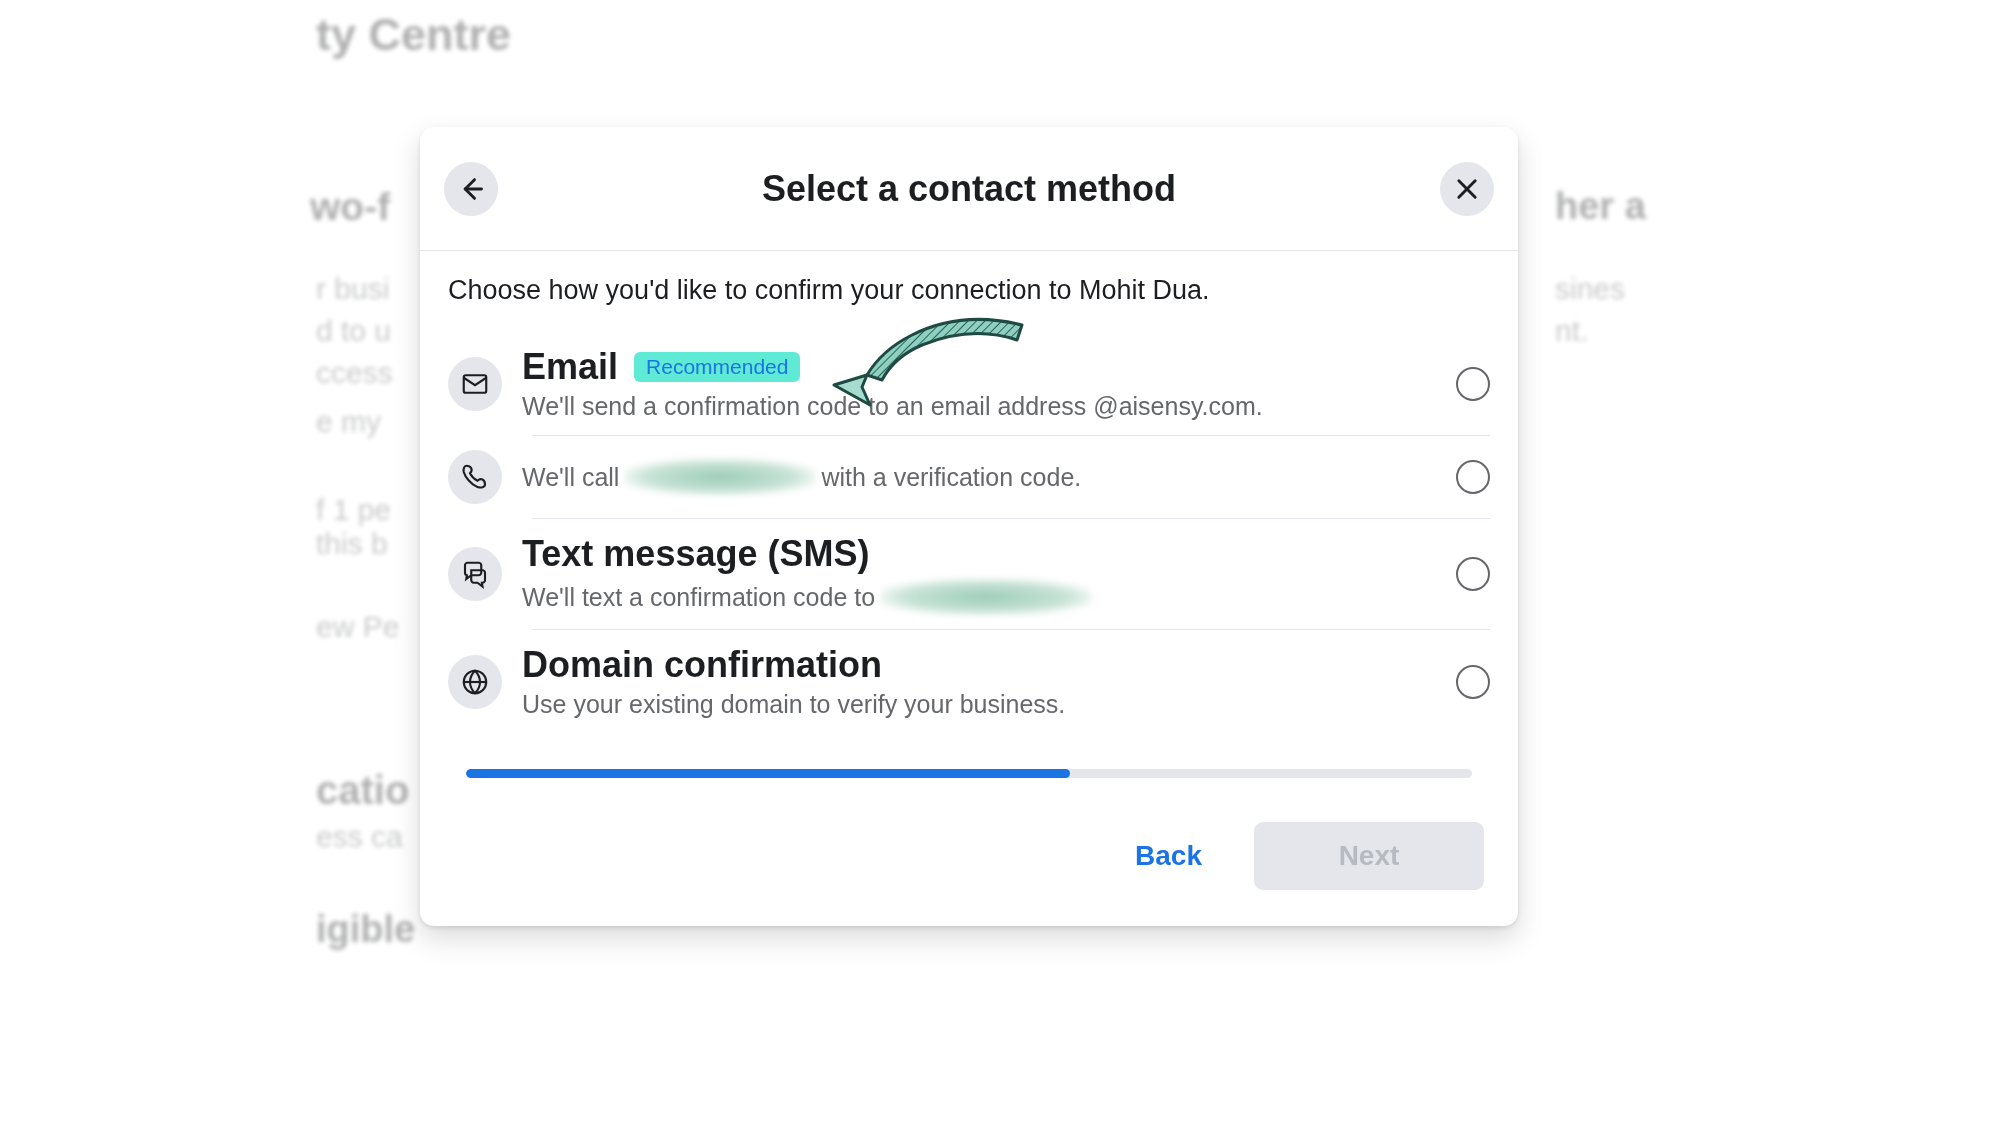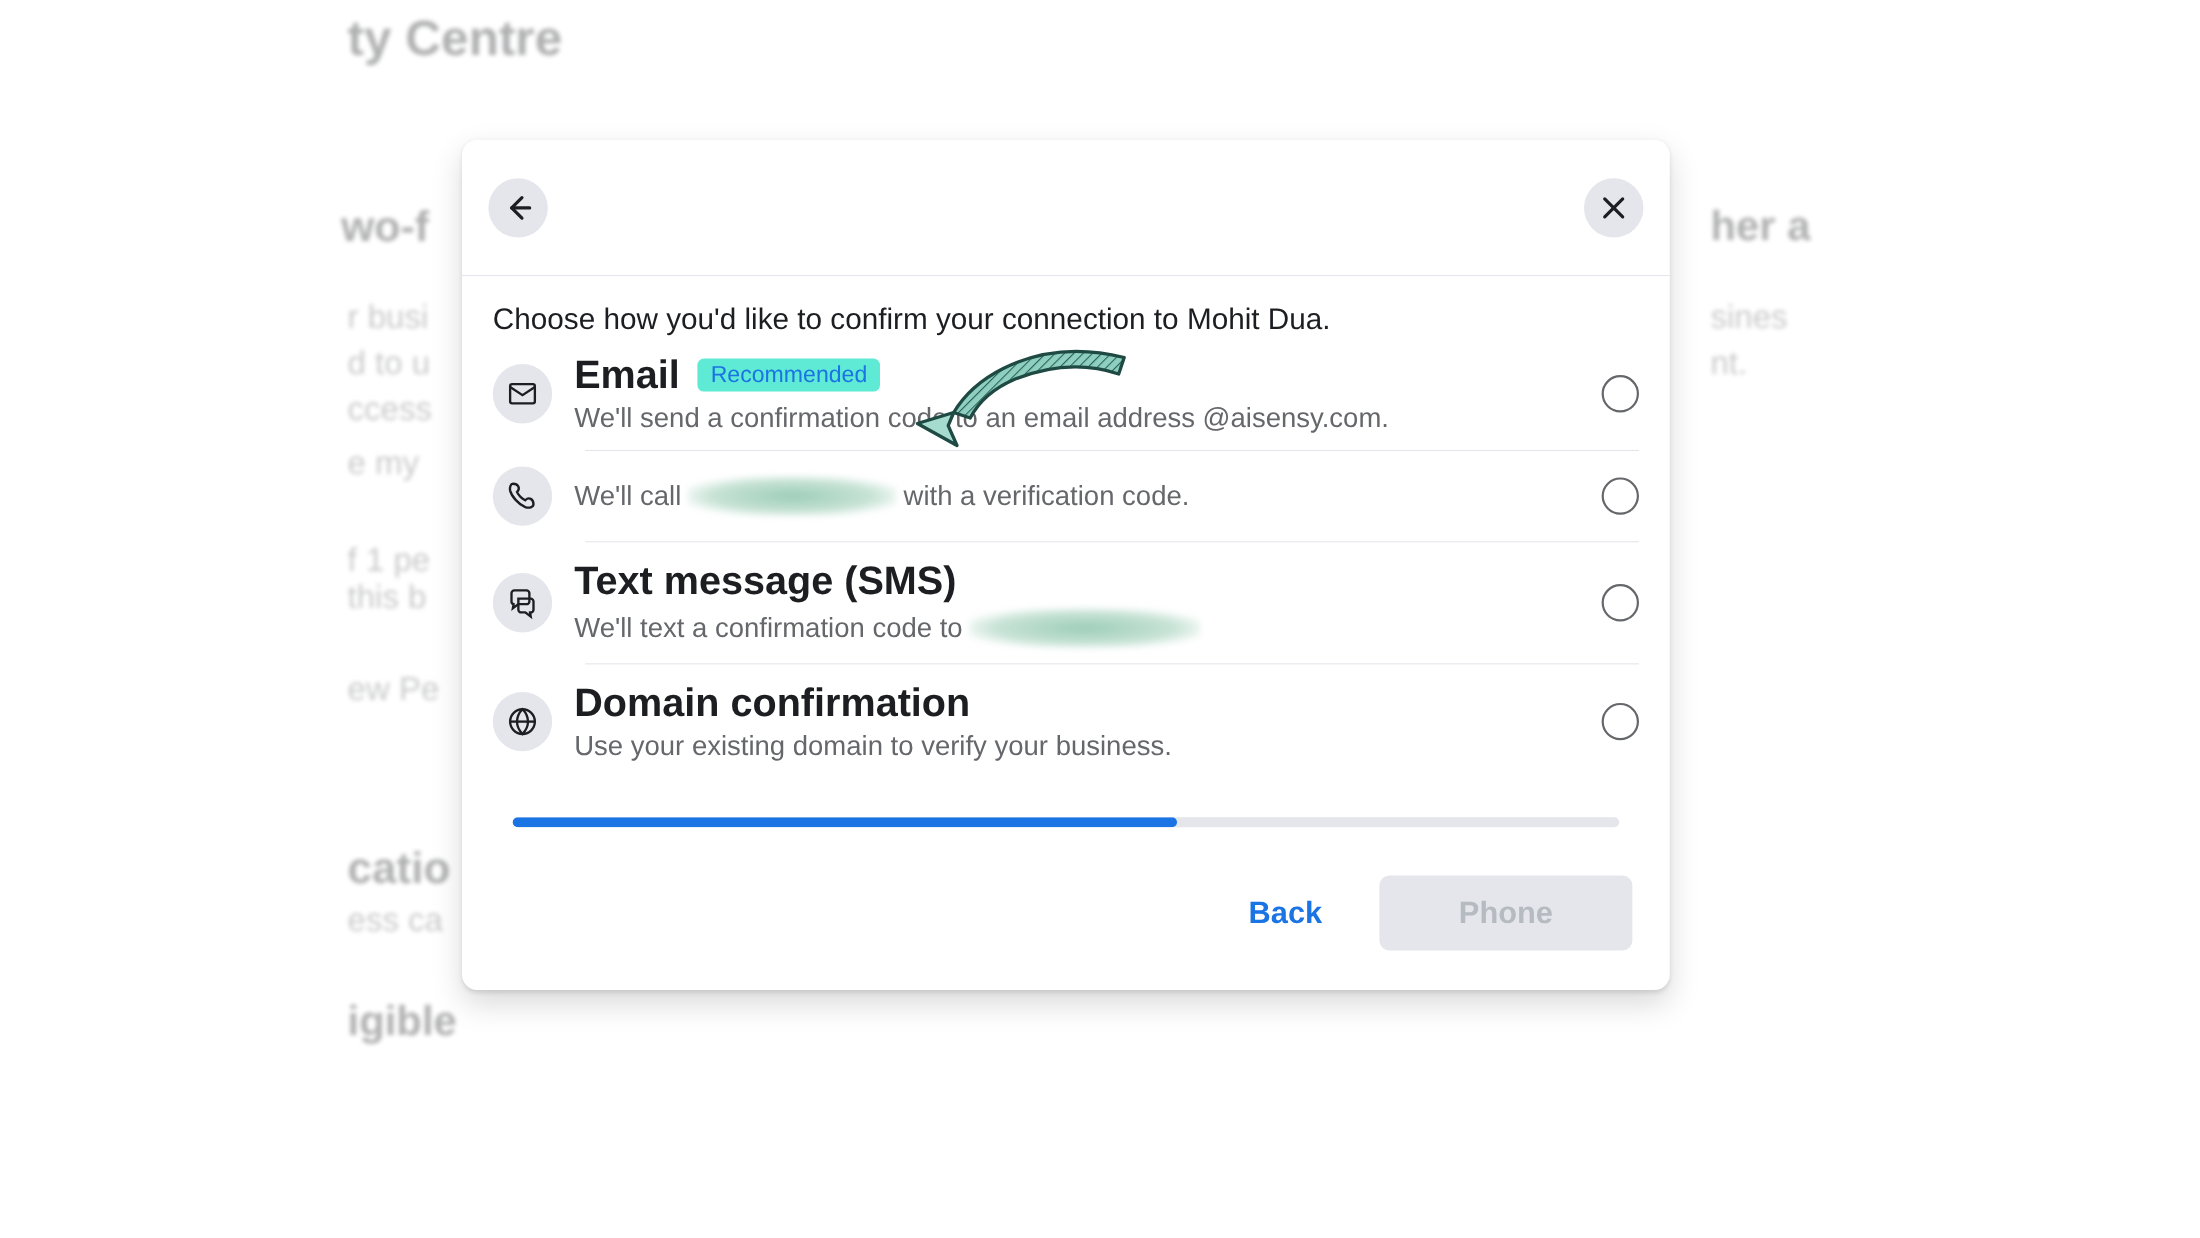--- a/index.html
+++ b/index.html
@@ -115,20 +115,21 @@
       font-weight: 700;
       color: #1c1e21;
       text-align: center;
     }
     .modal-body {
       padding: 24px 28px 10px 28px;
     }
     .instruction {
       font-size: 27px;
       color: #1c1e21;
+      margin-bottom: 26px;
     }
     .options {
       display: flex;
       flex-direction: column;
     }
     .option {
       display: flex;
       align-items: center;
       padding: 14px 0;
       gap: 20px;
@@ -280,20 +281,21 @@
 
 <div class="modal">
 
   <div class="modal-header">
     <button class="icon-btn">
       <svg viewBox="0 0 24 24">
         <path d="M15 4 L7 12 L15 20" stroke-linecap="round" stroke-linejoin="round"></path>
         <path d="M7 12 L21 12" stroke-linecap="round"></path>
       </svg>
     </button>
+    <div class="modal-title">Select a contact method</div>
     <button class="icon-btn">
       <svg viewBox="0 0 24 24">
         <path d="M5 5 L19 19 M19 5 L5 19" stroke-linecap="round"></path>
       </svg>
     </button>
   </div>
 
   <div class="modal-body">
     <div class="instruction">Choose how you'd like to confirm your connection to Mohit Dua.</div>
 
@@ -375,21 +377,21 @@
   </div>
 
   <div class="progress-wrap">
     <div class="progress-bar">
       <div class="progress-fill" style="width:60%"></div>
     </div>
   </div>
 
   <div class="modal-footer">
     <button class="btn btn-back">Back</button>
-    <button class="btn btn-next" disabled="">Phone</button>
+    <button class="btn btn-next" disabled="">Next</button>
   </div>
 </div>
 
 <svg class="annotation-arrow" viewBox="0 0 230 120">
   <defs>
     <pattern id="hatch" patternUnits="userSpaceOnUse" width="6" height="6" patternTransform="rotate(45)">
       <rect width="6" height="6" fill="#8ecfc0"></rect>
       <line x1="0" y1="0" x2="0" y2="6" stroke="#2a6158" stroke-width="2"></line>
     </pattern>
   </defs>

